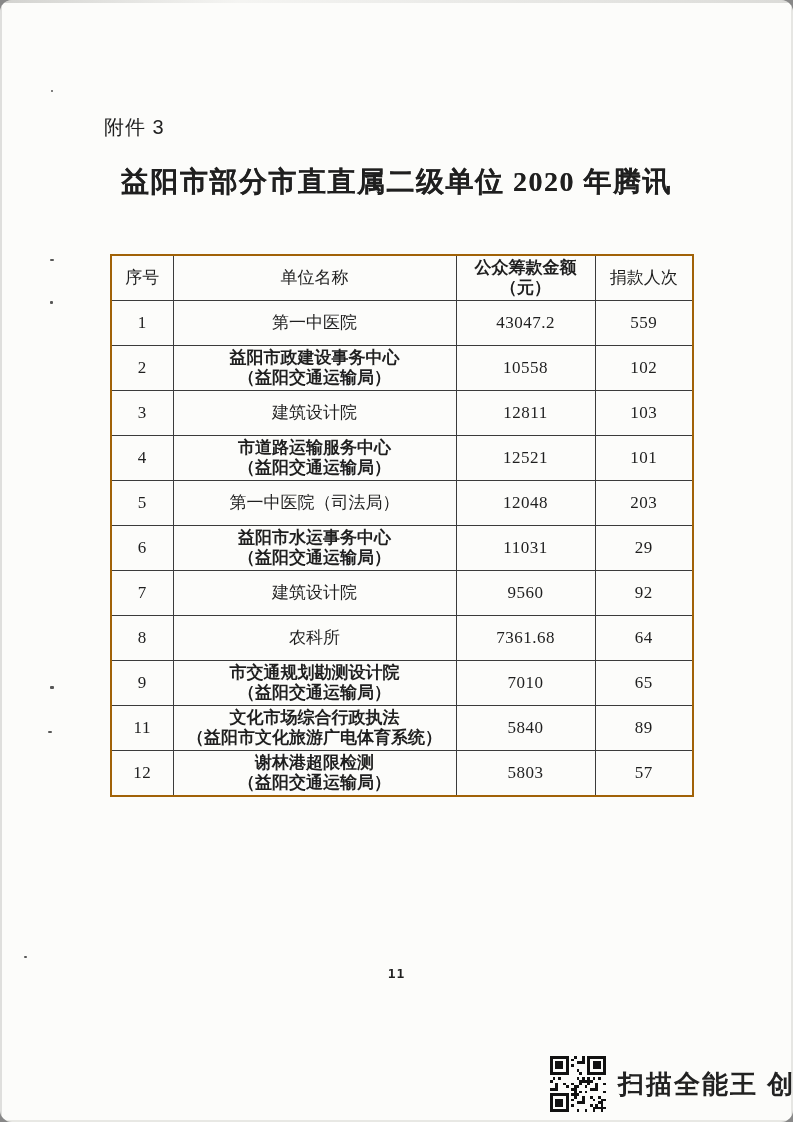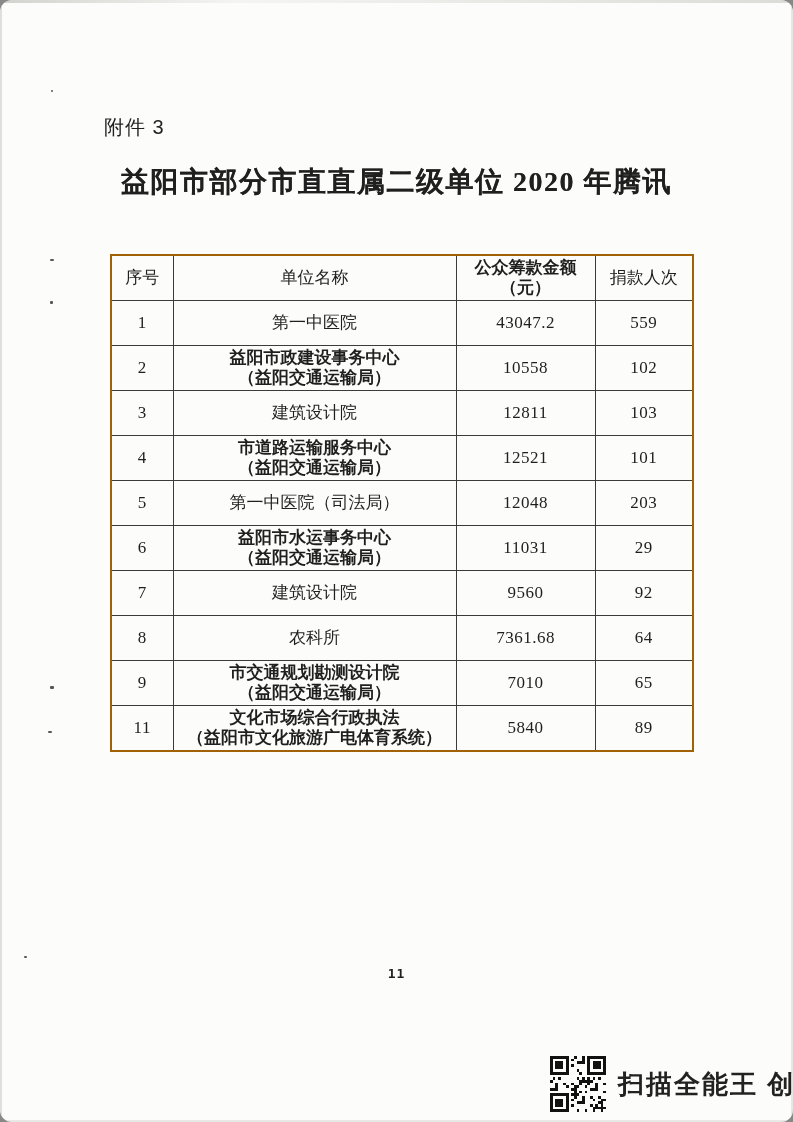--- a/index.html
+++ b/index.html
@@ -193,20 +193,29 @@
           <td class="num">65</td>
         </tr>
         <tr>
           <td class="num">11</td>
           <td class="two-line">
             <div>文化市场综合行政执法</div>
             <div>（益阳市文化旅游广电体育系统）</div>
           </td>
           <td class="num">5840</td>
           <td class="num">89</td>
+        </tr>
+        <tr>
+          <td class="num">12</td>
+          <td class="two-line">
+            <div>谢林港超限检测</div>
+            <div>（益阳交通运输局）</div>
+          </td>
+          <td class="num">5803</td>
+          <td class="num">57</td>
         </tr>
       </tbody>
   </table>
 
   <div class="page-number">11</div>
 
   <div class="scanner-mark">
     <span>
       <svg class="qr" id="qr-svg" viewBox="0 0 21 21" shape-rendering="crispEdges" xmlns="http://www.w3.org/2000/svg">
           <rect x="9" y="0" width="1" height="1" fill="#111"></rect>

